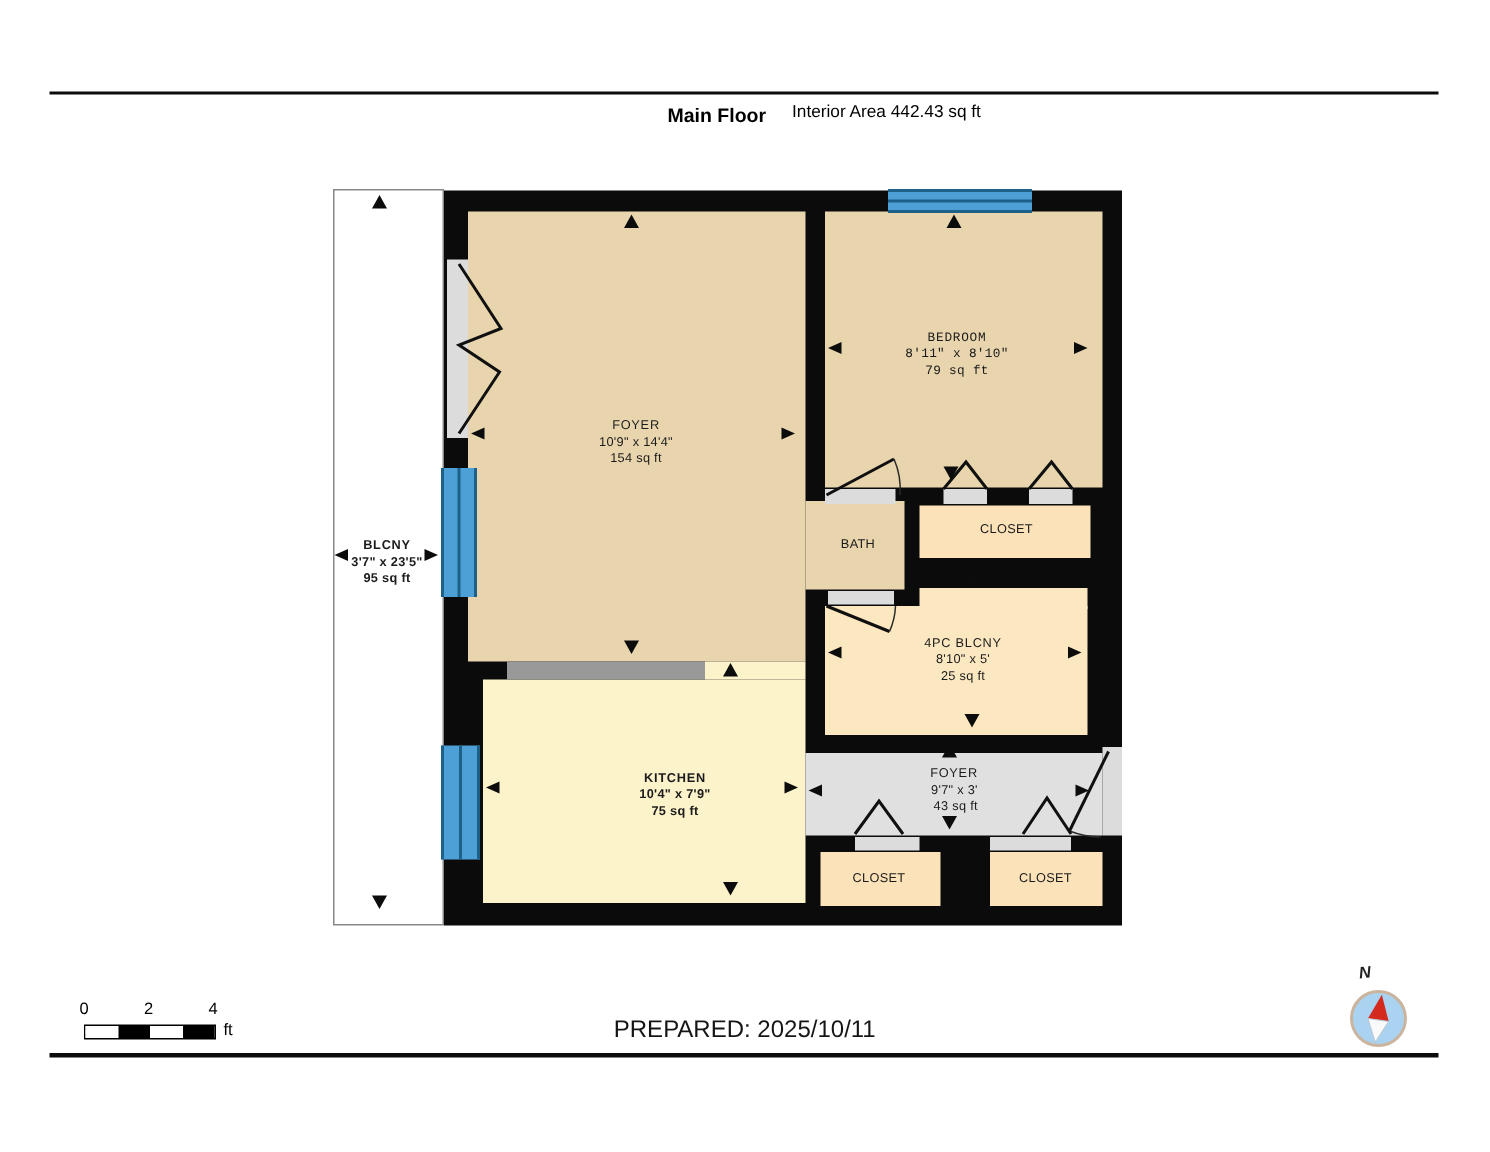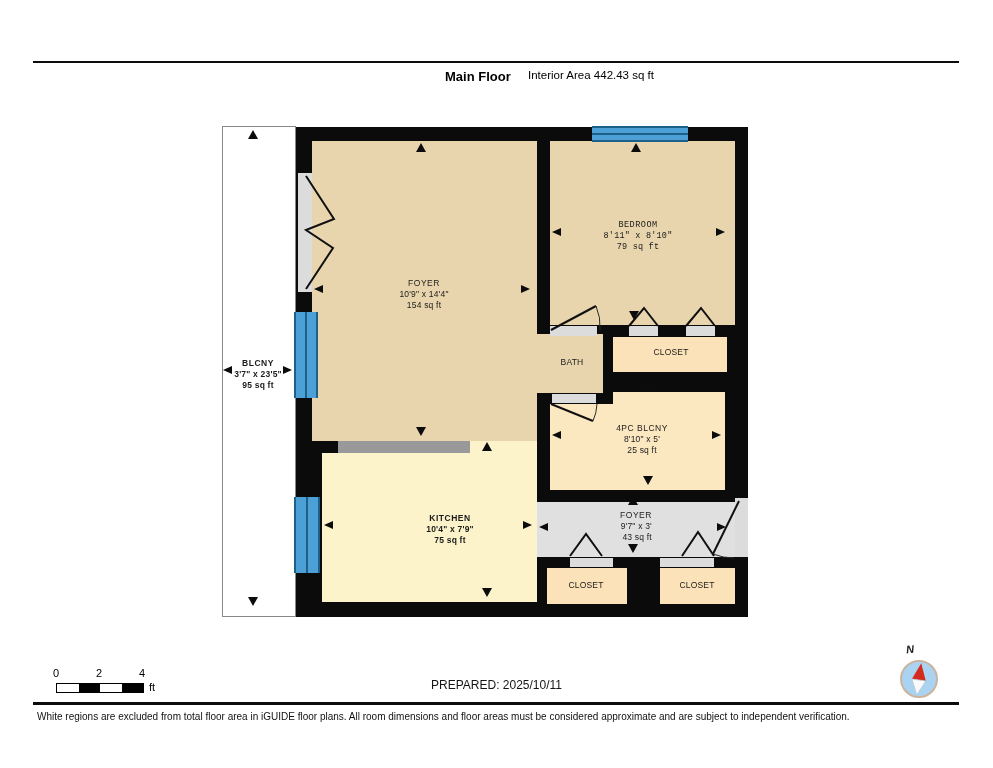--- a/index.html
+++ b/index.html
@@ -37,21 +37,21 @@
   .tU,.tD,.tL,.tR{position:absolute;width:0;height:0;}
   .tU{border-left:5px solid transparent;border-right:5px solid transparent;border-bottom:9px solid #0c0c0c;}
   .tD{border-left:5px solid transparent;border-right:5px solid transparent;border-top:9px solid #0c0c0c;}
   .tL{border-top:4.5px solid transparent;border-bottom:4.5px solid transparent;border-right:9px solid #0c0c0c;}
   .tR{border-top:4.5px solid transparent;border-bottom:4.5px solid transparent;border-left:9px solid #0c0c0c;}
   
   .sb-num{position:absolute;width:12px;text-align:center;font-size:11px;top:667px;}
   .scalebar{position:absolute;left:56px;top:683px;width:86px;height:8px;border:1.5px solid #000;display:flex;box-sizing:content-box;}
   .scalebar div{flex:1;}
   .sb-ft{position:absolute;left:149px;top:681px;font-size:11px;}
-  .prepared{position:absolute;left:0;right:0;top:678px;text-align:center;font-size:12px;color:#151515;}
+  .prepared{position:absolute;left:0;right:0;top:678px;text-align:center;font-size:16px;color:#151515;}
   .disclaimer{position:absolute;left:37px;top:711px;font-size:10px;color:#111;}
   
   .compass{position:absolute;left:898px;top:658px;width:42px;height:42px;}
   .compass-n{position:absolute;left:906px;top:643px;font-size:11px;font-style:italic;font-weight:bold;transform:rotate(-6deg);color:#222;}
 </style>
 </head>
 <body>
 
 <div class="page">
 
@@ -186,15 +186,14 @@
   <div class="compass">
     <svg width="42" height="42" viewBox="0 0 42 42">
       <circle cx="21" cy="21" r="18" fill="#aad3f1" stroke="#cbb49e" stroke-width="2"></circle>
       <g transform="rotate(8 21 21)">
         <polygon points="21,5 14,22 28,22" fill="#d42a1e"></polygon>
         <polygon points="14,22 28,22 21,37" fill="#fafafa" stroke="#b9c9d6" stroke-width="0.7"></polygon>
       </g>
     </svg>
   </div>
   <div class="rule" style="left:33px;top:702px;width:926px;height:2.5px;"></div>
-  <div class="disclaimer">White regions are excluded from total floor area in iGUIDE floor plans. All room dimensions and floor areas must be considered approximate and are subject to independent verification.</div>
 
 </div>
 
 </body></html>

